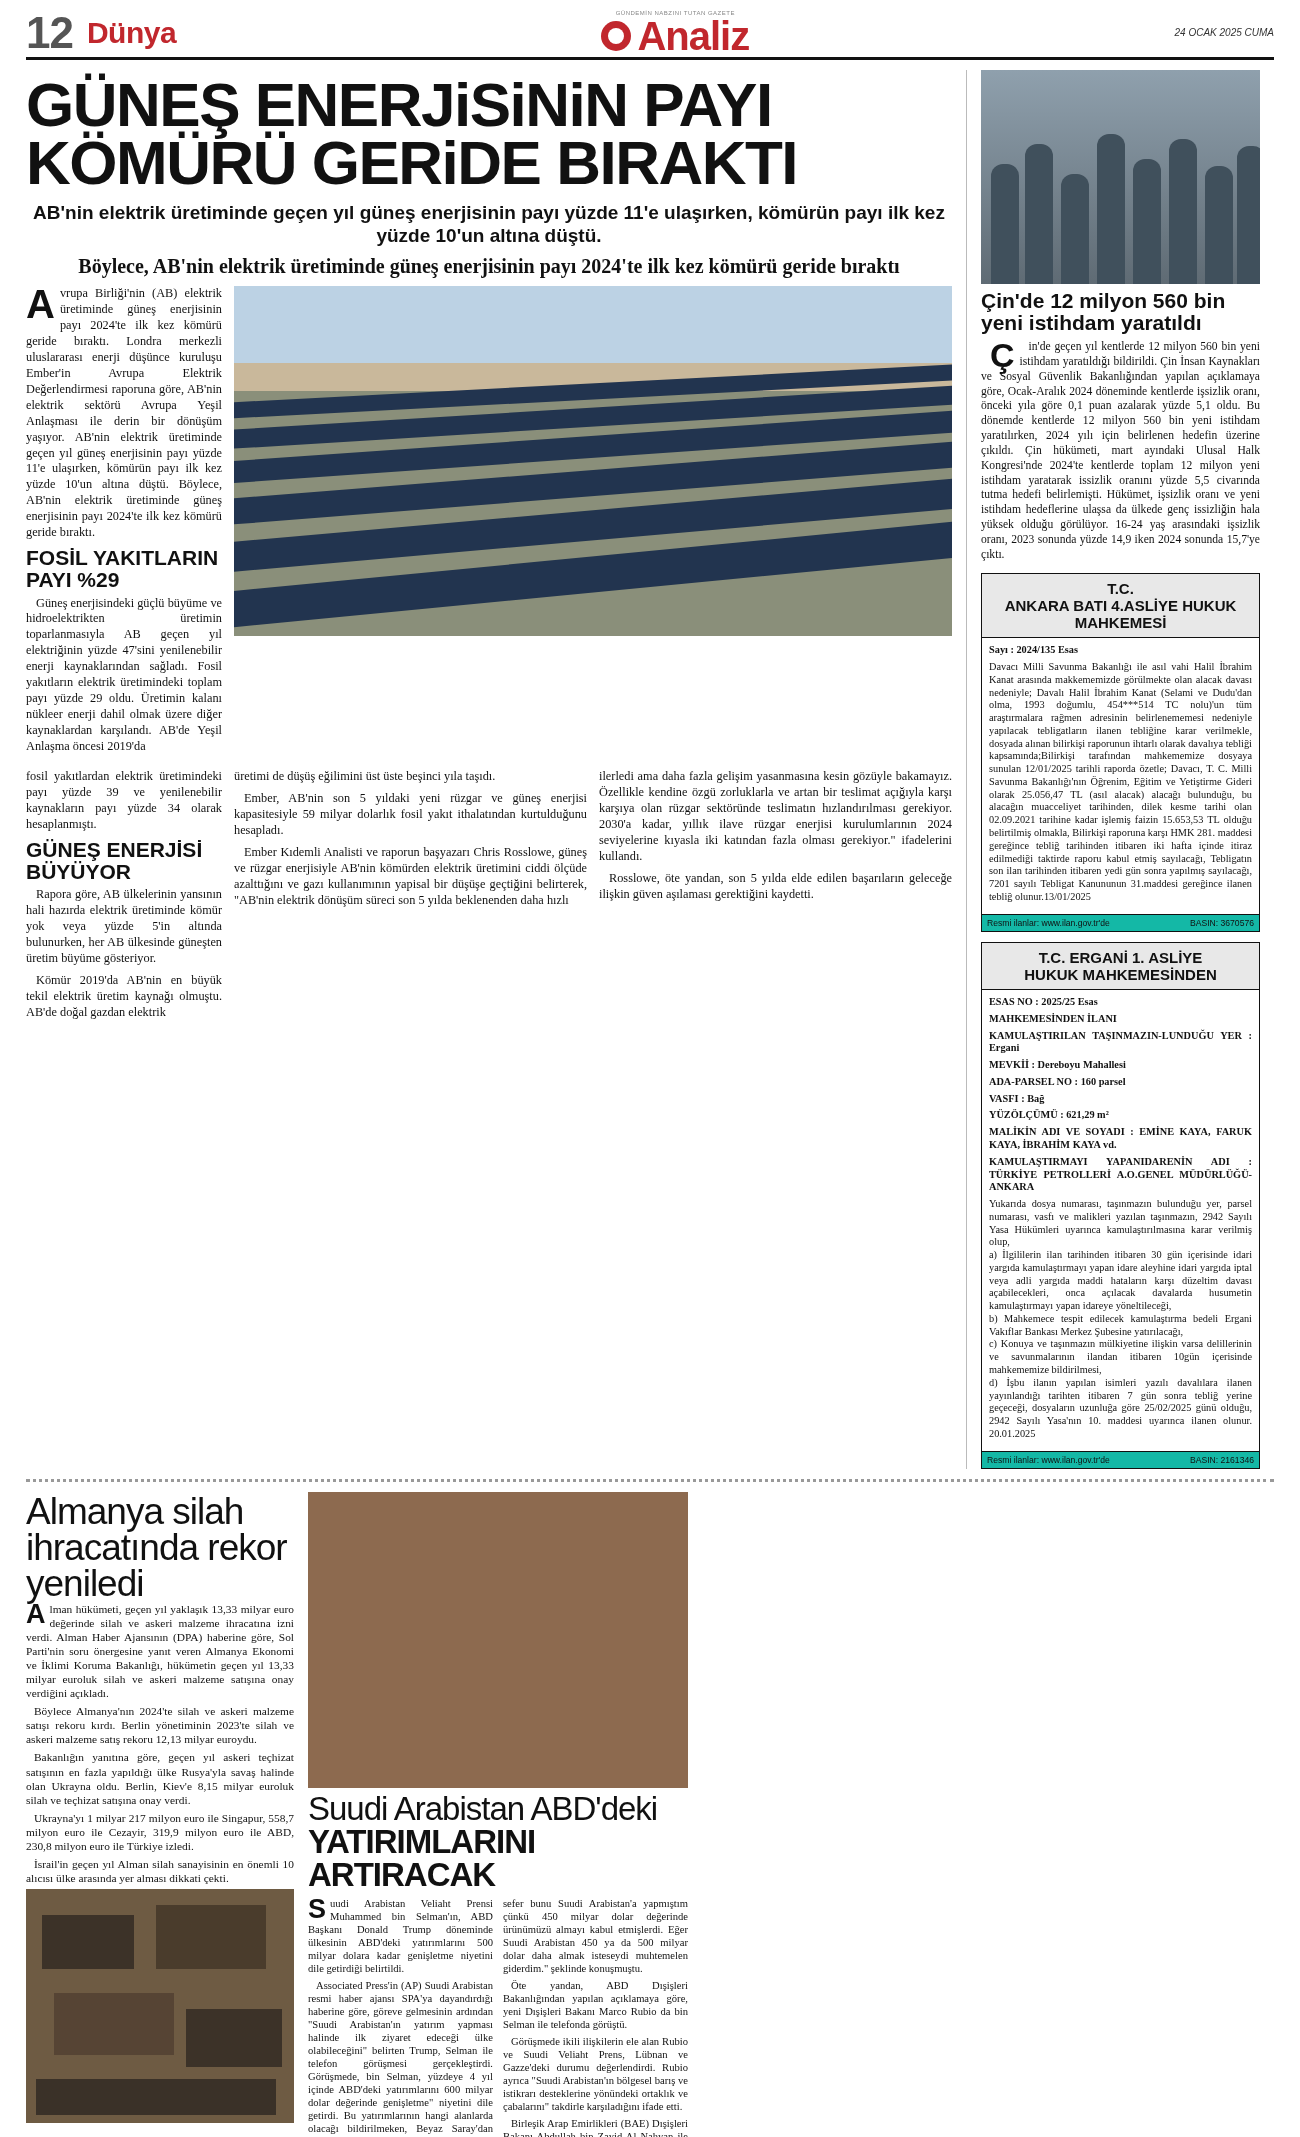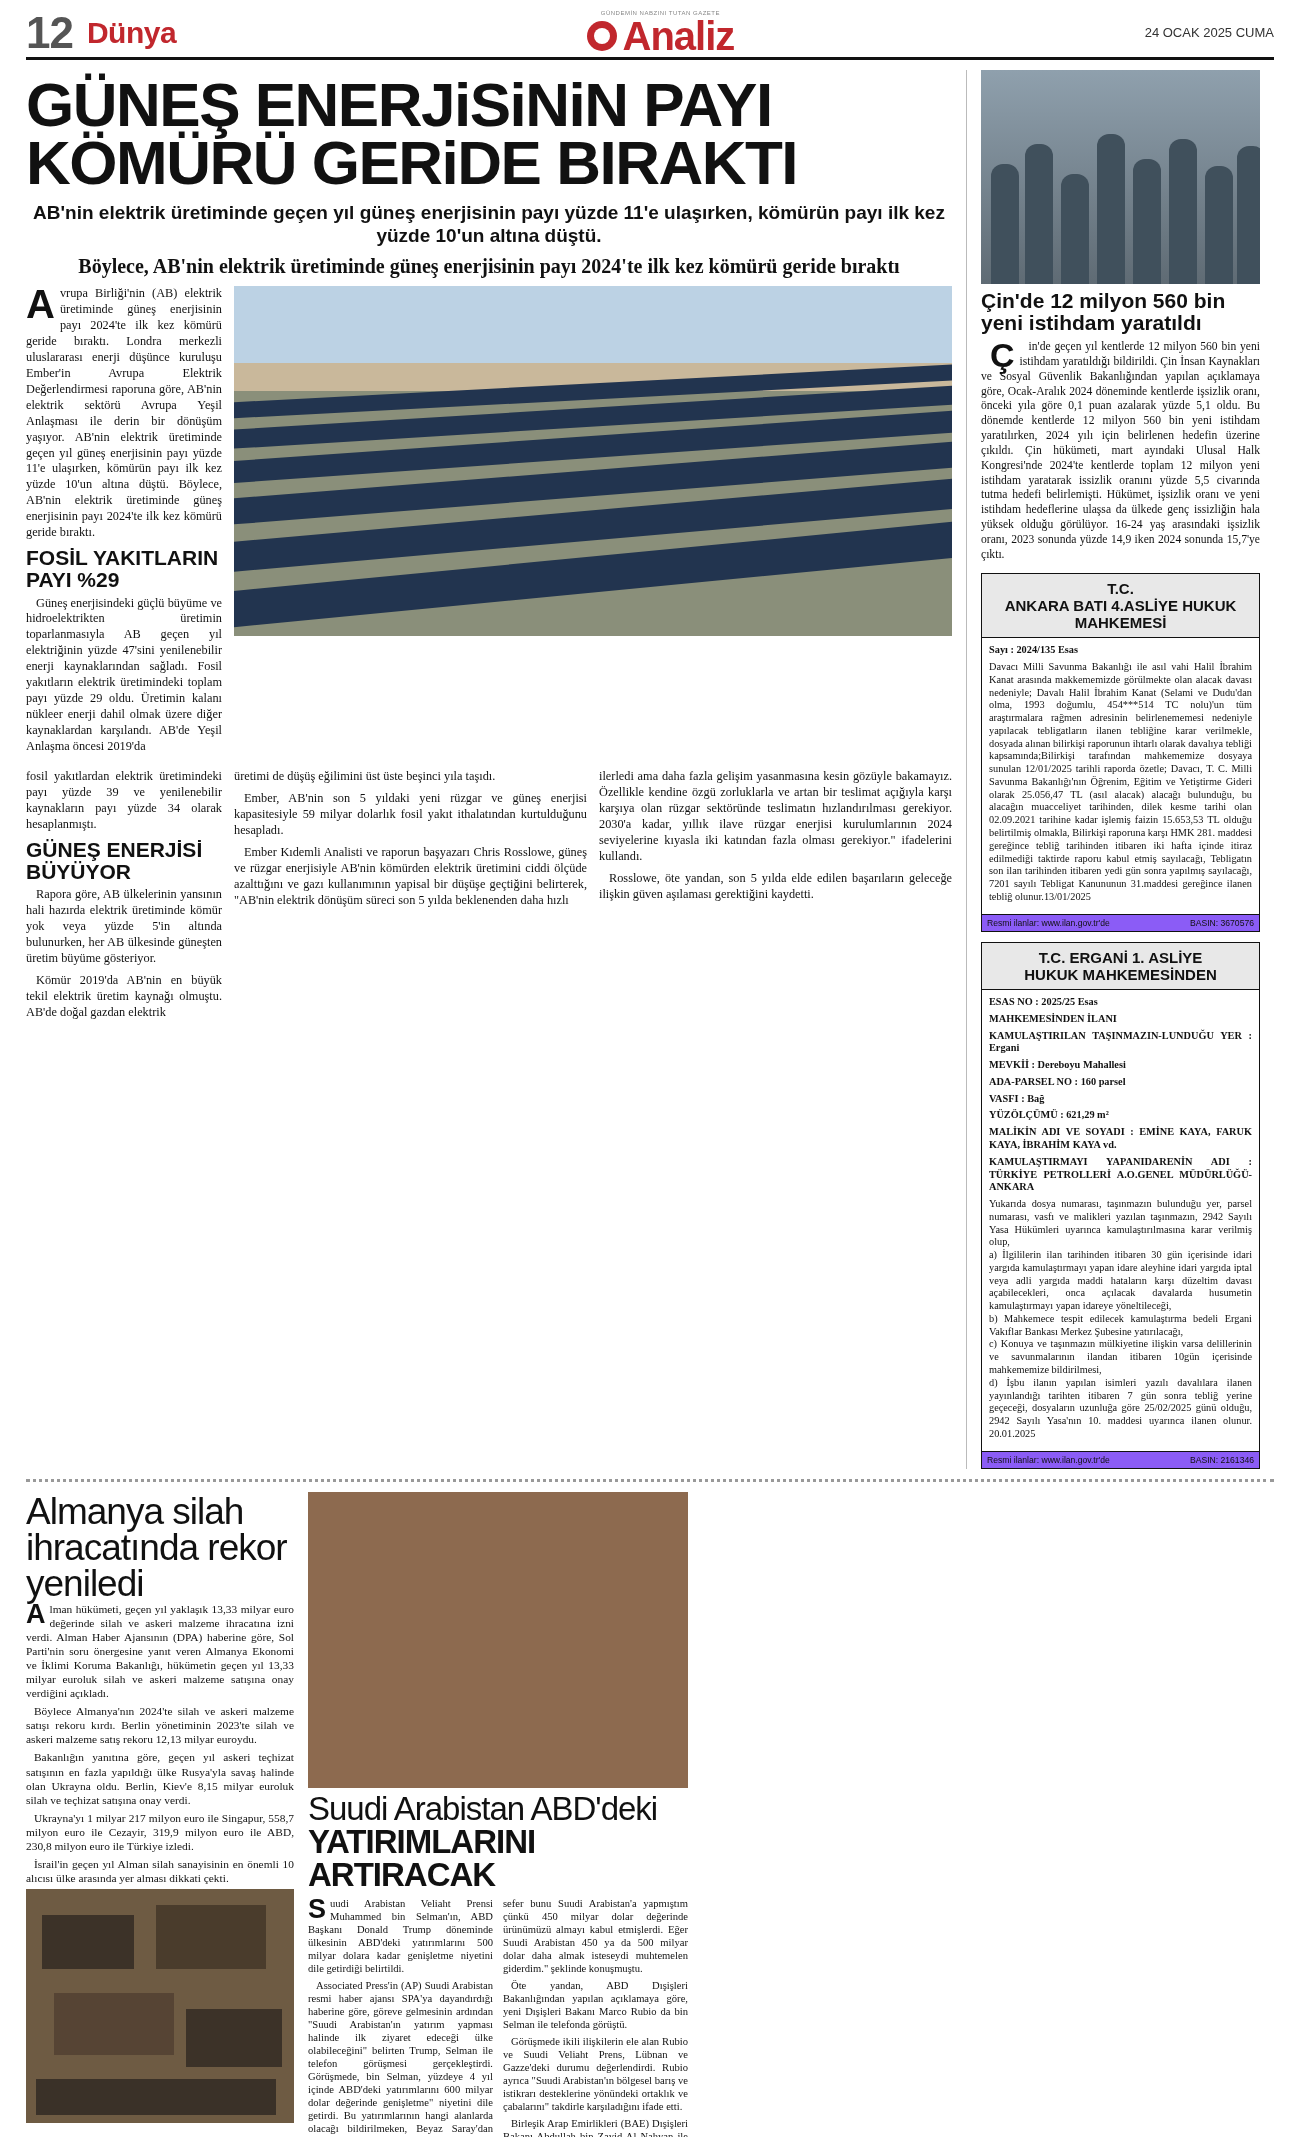--- a/index.html
+++ b/index.html
@@ -17,21 +17,21 @@
   
   .masthead { display:flex; align-items:center; height:60px; border-bottom:3px solid #111; padding-top:8px; }
   .page-num { font-family:"Liberation Sans", sans-serif; font-size:44px; font-weight:700; color:#555; letter-spacing:-1px; }
   .section-name { font-family:"Liberation Sans", sans-serif; font-size:30px; font-weight:700; color:#c1272d; margin-left:14px; letter-spacing:-0.5px; }
   .logo-wrap { flex:1; display:flex; justify-content:center; align-items:center; }
   .logo { background:#fff; display:flex; align-items:center; }
   .logo-mark { width:30px; height:30px; background:#c1272d; border-radius:50%; position:relative; margin-right:6px; }
   .logo-mark::after { content:""; position:absolute; left:7px; top:7px; width:16px; height:16px; background:#fff; border-radius:50%; }
   .logo-text { font-family:"Liberation Sans", sans-serif; font-size:40px; font-weight:700; color:#c1272d; letter-spacing:-1px; line-height:1; }
   .logo-sub { font-family:"Liberation Sans", sans-serif; font-size:6px; color:#888; letter-spacing:0.5px; text-align:center; }
-  .date { font-family:"Liberation Sans", sans-serif; font-size:13px; color:#333; }
+  .date { font-family:"Liberation Sans", sans-serif; font-size:10px; color:#333;font-style:italic; }
 
   
   .main-area { display:flex; margin-top:10px; }
   .left-col { width:940px; padding-right:14px; }
   .right-col { width:294px; border-left:1px solid #bbb; padding-left:14px; }
 
   .headline { font-family:"Liberation Sans", sans-serif; font-weight:700; font-size:62px; line-height:0.93; letter-spacing:-1.5px; margin:6px 0 2px 0; }
   .headline .l2 { display:block; }
   .deck { font-family:"Liberation Sans", sans-serif; font-weight:700; font-size:19px; line-height:1.22; text-align:center; margin:10px 0 4px 0; }
   .subdeck { font-family:"Liberation Serif", serif; font-weight:700; font-size:20px; line-height:1.2; text-align:center; margin:6px 0 8px 0; }
@@ -49,21 +49,21 @@
   .three-col .col { flex:1; }
 
   
   .rc-title { font-family:"Liberation Sans", sans-serif; font-weight:700; font-size:21px; line-height:1.05; margin:6px 0 6px 0; }
   .rc-body { font-size:11.6px; line-height:1.28; text-align:justify; }
   .rc-body p { margin:0 0 5px 0; text-indent:9px; }
   .notice { border:1px solid #111; margin-top:10px; }
   .notice-head { background:#e8e8e8; border-bottom:1px solid #111; text-align:center; font-family:"Liberation Sans", sans-serif; font-weight:700; font-size:15px; line-height:1.15; padding:6px 4px; }
   .notice-body { padding:6px 7px; font-size:10.3px; line-height:1.24; text-align:justify; }
   .notice-body p { margin:0 0 4px 0; }
-  .notice-foot { border-top:1px solid #111; display:flex; justify-content:space-between; font-family:"Liberation Sans", sans-serif; font-size:8.6px; padding:3px 5px; background:#8b5cf6; }
+  .notice-foot { border-top:1px solid #111; display:flex; justify-content:space-between; font-family:"Liberation Sans", sans-serif; font-size:8.6px; padding:3px 5px; background:#14b8a6; }
 
   .dotted { border-top:3px dotted #999; margin:10px 0; }
 
   
   .lower { display:flex; gap:14px; margin-top:8px; }
   .low-left { width:268px; }
   .low-mid { width:380px; }
   .low-right { width:294px; }
 
   .big-head2 { font-family:Liberation Sans, sans-serif; font-weight:400; font-size:37px; line-height:0.98; letter-spacing:-1px; margin:2px 0 0 0; }

